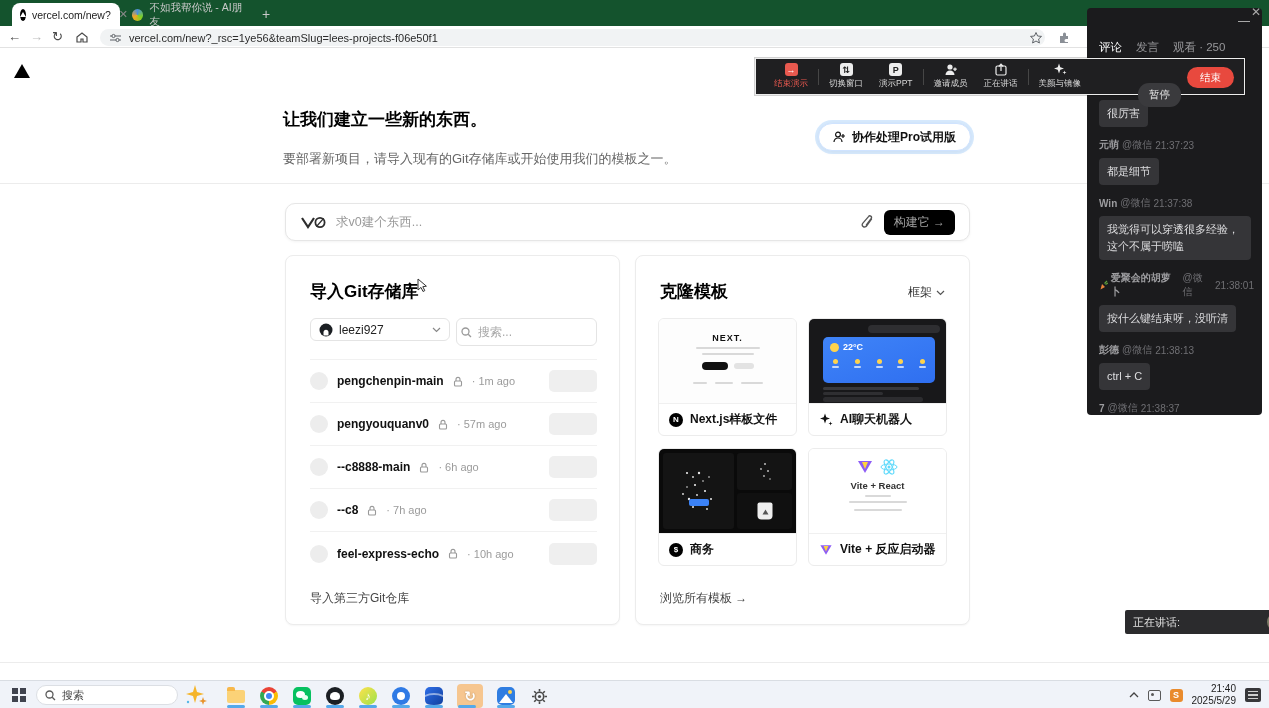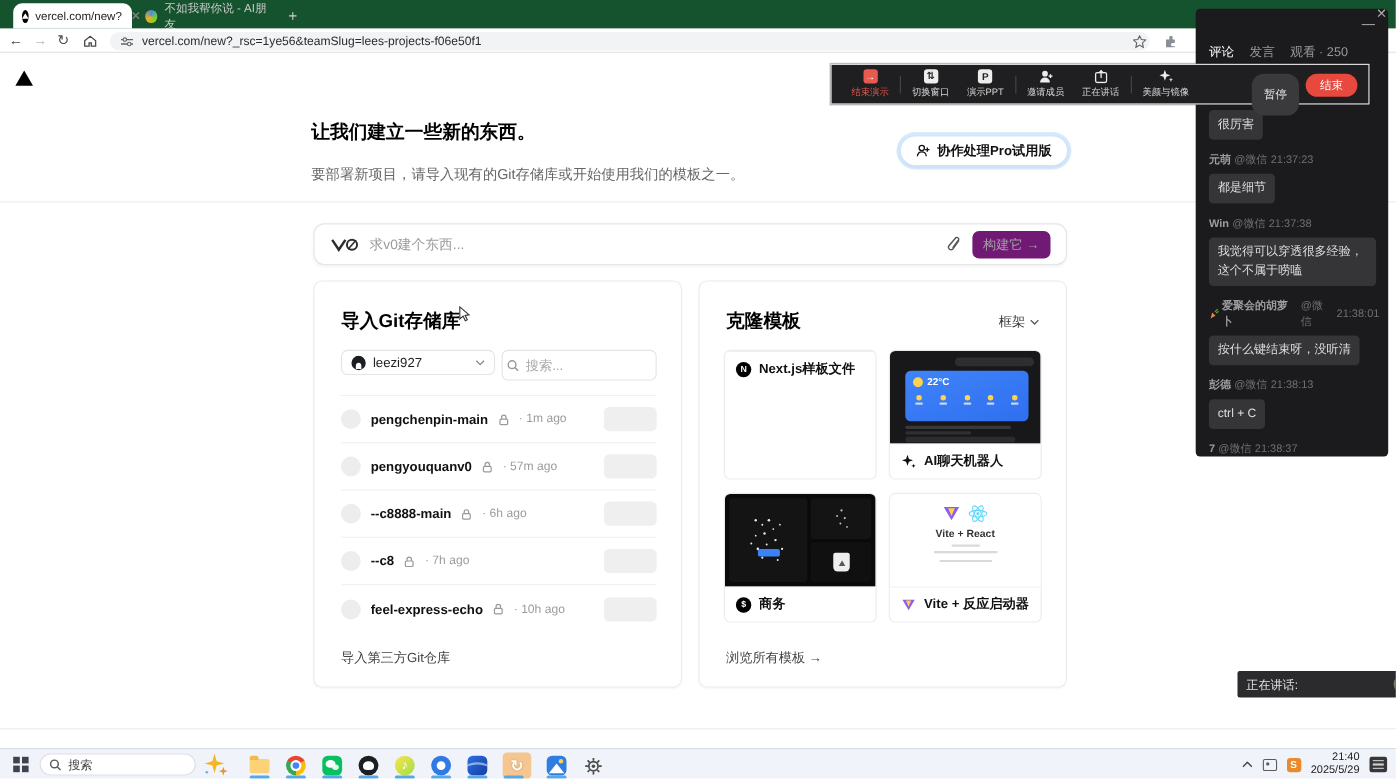--- a/index.html
+++ b/index.html
@@ -28,21 +28,21 @@
   .page { position:absolute; left:0; top:48px; width:1269px; height:632px; background:#fff; }
   .vlogo { position:absolute; left:14px; top:16px; width:0; height:0; border-left:8px solid transparent; border-right:8px solid transparent; border-bottom:14px solid #000; }
   .h1 { position:absolute; left:283px; top:60px; font-size:17px; font-weight:700; color:#000; }
   .subtitle { position:absolute; left:283px; top:102px; font-size:13px; color:#666; }
   .collab-btn { position:absolute; left:818px; top:75px; height:28px; padding:0 14px; display:flex; align-items:center; gap:6px; background:#fff; border:1px solid #cfe3ff; border-radius:15px; box-shadow:0 0 0 3px rgba(110,180,250,.28), 0 1px 4px rgba(0,0,0,.08); font-size:12px; font-weight:600; color:#111; }
   .hdr-divider { position:absolute; left:0; top:135px; width:1269px; height:1px; background:#ececec; }
   .foot-divider { position:absolute; left:0; top:614px; width:1269px; height:1px; background:#ececec; }
 
   .v0bar { position:absolute; left:285px; top:155px; width:685px; height:38px; border:1px solid #e6e6e6; border-radius:10px; background:#fff; box-shadow:0 1px 3px rgba(0,0,0,.05); display:flex; align-items:center; padding:0 14px; gap:10px; }
   .v0ph { font-size:12.5px; color:#9a9a9a; flex:1; }
-  .v0build { height:25px; padding:0 10px; background:#701a75; border-radius:6px; font-size:12px; color:#a0a0a0; display:flex; align-items:center; }
+  .v0build { height:25px; padding:0 10px; background:#000000; border-radius:6px; font-size:12px; color:#a0a0a0; display:flex; align-items:center; }
 
   .card { position:absolute; top:207px; width:335px; height:370px; background:#fff; border:1px solid #ececec; border-radius:8px; box-shadow:0 1px 2px rgba(0,0,0,.04); }
   .card.left { left:285px; }
   .card.right { left:635px; }
   .card h2 { position:absolute; left:24px; top:24px; font-size:17px; font-weight:700; color:#000; }
   .gitrow { position:absolute; left:24px; top:62px; width:287px; display:flex; gap:6px; }
   .selbox { width:140px; height:23px; border:1px solid #e4e4e4; border-radius:6px; display:flex; align-items:center; padding:0 8px; gap:6px; font-size:12px; color:#222; }
   .selbox .grow { flex:1; }
   .searchbox { width:141px; height:28px; border:1px solid #e4e4e4; border-radius:6px; display:flex; align-items:center; padding:0 4px; gap:6px; font-size:12px; color:#a8a8a8; }
   .repolist { position:absolute; left:24px; top:103px; width:287px; border-top:1px solid #f1f1f1; }
@@ -100,21 +100,21 @@
 
   
   .sharebar { position:absolute; left:755px; top:58px; width:490px; height:37px; background:#1f1f21; border:1px solid rgba(255,255,255,.92); box-shadow:0 0 0 1px rgba(0,0,0,.18); z-index:40; display:flex; align-items:center; padding:0 10px; }
   .stool { display:flex; flex-direction:column; align-items:center; gap:2px; margin:0 8px; }
   .stool .lbl { font-size:8.5px; color:#d8d8d8; white-space:nowrap; }
   .stool.danger .lbl { color:#e8594f; }
   .sticon { width:13px; height:13px; border-radius:3px; display:flex; align-items:center; justify-content:center; font-size:9px; font-weight:700; }
   .sticon.red { background:#e8594f; color:#fff; }
   .sticon.white { background:#ededed; color:#222; }
   .ssep { width:1px; height:16px; background:#464646; margin:0 2px; }
-  .pausebtn { position:absolute; right:63px; top:8px; width:43px; height:38px; border-radius:11px; background:#3a3a3d; color:#e8e8e8; font-size:10.5px; display:flex; align-items:center; justify-content:center; }
+  .pausebtn { position:absolute; right:63px; top:24px; width:43px; height:24px; border-radius:11px; background:#3a3a3d; color:#e8e8e8; font-size:10.5px; display:flex; align-items:center; justify-content:center; }
   .endbtn { position:absolute; right:10px; top:8px; width:47px; height:21px; border-radius:11px; background:#e8493e; color:#fff; font-size:10.5px; display:flex; align-items:center; justify-content:center; }
 
   
   .chatpanel { position:absolute; left:1087px; top:8px; width:175px; height:407px; background:#1b1b1d; border-radius:4px; z-index:30; overflow:hidden; }
   .chat-min { position:absolute; right:12px; top:6px; color:#bbb; font-size:12px; }
   .chat-tabs { position:absolute; left:12px; top:32px; display:flex; gap:14px; font-size:11.5px; }
   .ctab { color:#98989b; position:relative; }
   .ctab.active { color:#fff; }
   .ctab.active:after { content:""; position:absolute; left:2px; bottom:-6px; width:16px; height:2px; border-radius:1px; background:#4a7cff; }
   .msgs { position:absolute; left:12px; top:92px; right:8px; }
@@ -320,20 +320,34 @@
       <h2>克隆模板</h2>
       <div class="filter">
         <span>框架</span>
         <svg width="9" height="6">
             <path d="M1 1 L4.5 4.5 L8 1" stroke="#555" stroke-width="1.2" fill="none"></path>
           </svg>
       </div>
       <div class="tplgrid">
 
         <div class="tplcard">
+          <div class="thumb t-next">
+            <span class="logo">NEXT.</span>
+            <span class="gline" style="width:64px;"></span>
+            <span class="gline" style="width:52px;"></span>
+            <div class="btnrow">
+                <span class="pill-black"></span>
+                <span class="pill-gray"></span>
+              </div>
+            <div class="foot">
+                <span class="gline" style="width:14px;margin:0;"></span>
+                <span class="gline" style="width:18px;margin:0;"></span>
+                <span class="gline" style="width:22px;margin:0;"></span>
+              </div>
+          </div>
           <div class="tpllabel">
             <span class="dot-logo">N</span>
             <span>Next.js样板文件</span>
           </div>
         </div>
 
         <div class="tplcard">
           <div class="thumb t-ai">
             <span class="bub"></span>
             <div class="wcard">

